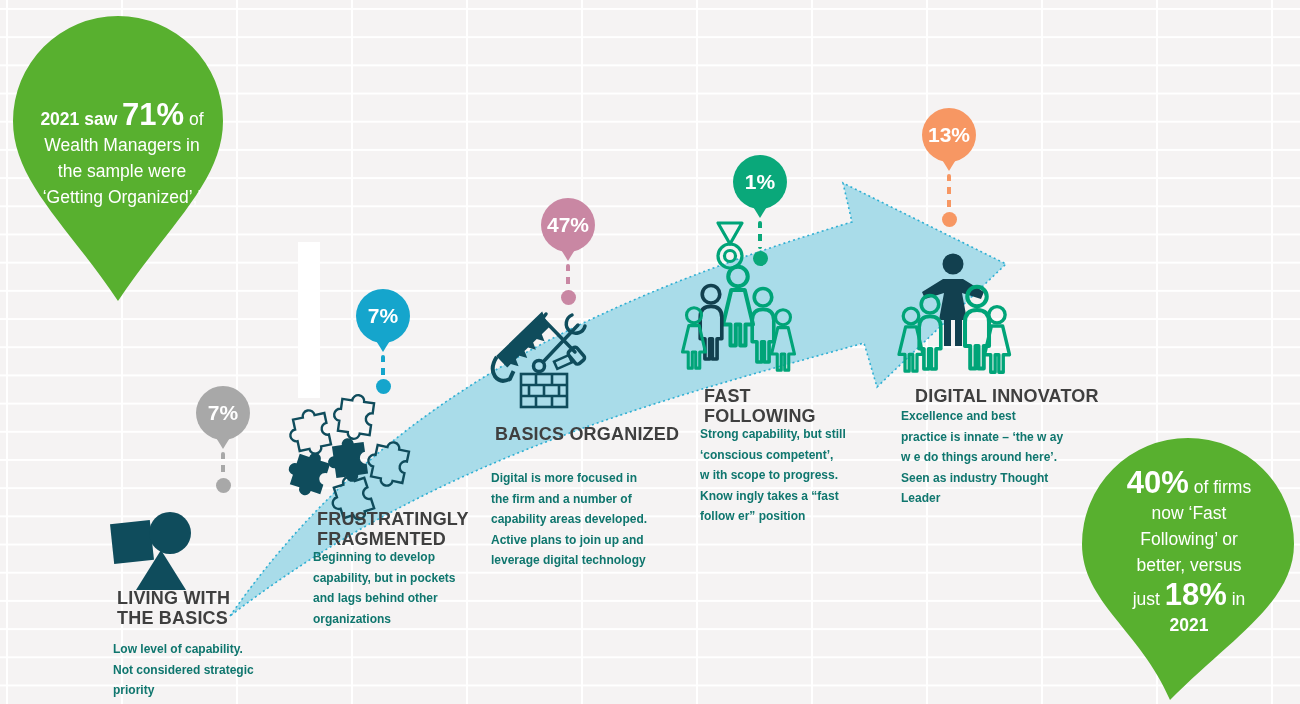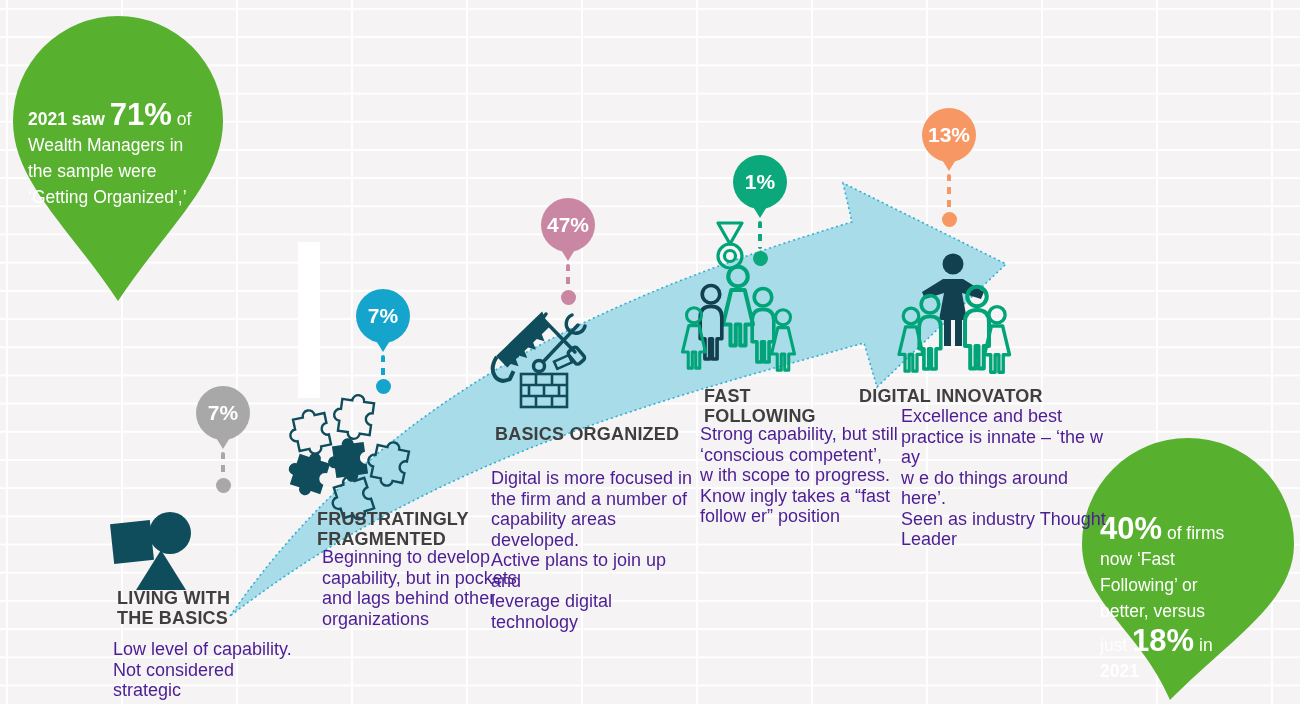--- a/index.html
+++ b/index.html
@@ -38,27 +38,27 @@
     background:repeating-linear-gradient(to bottom,var(--c,#999) 0 7px,transparent 7px 13px);
   }
   .pct-dot{width:15px;height:15px;border-radius:50%;background:var(--c,#999);margin-top:2px;}
 
   
   .stage-title{
     margin:4px;font-size:18px;line-height:20px;font-weight:bold;color:#3f3f3f;
     white-space:pre-line;z-index:8;letter-spacing:.2px;
   }
   .stage-desc{
-    margin:0;font-size:18px;line-height:20.5px;color:#4c1d95;
-    white-space:pre-line;z-index:8;
+    margin:0;font-size:12px;line-height:20.5px;color:#0f766e;
+    white-space:pre-line;z-index:8;font-weight:bold;
   }
 
   
   .callout-text{
-    color:#fff;font-size:17.5px;line-height:26px;
+    color:#fff;text-align:center;font-size:17.5px;line-height:26px;
     white-space:pre-line;z-index:7;
   }
   .callout-big{font-size:31px;font-weight:bold;line-height:34px;}
   .callout-bold{font-weight:bold;}
 
   .z-arrow{z-index:2;}
   .z-icon{z-index:6;}
   .z-callout{z-index:4;}
 </style>
 </head>
@@ -96,21 +96,21 @@
 <div class="abs callout-text" style="left:28px;top:72px;width:188px">
   <span class="callout-bold">2021 saw </span><span class="callout-big">71%</span><span> of
 Wealth Managers in
 the sample were
 ‘Getting Organized’,’</span>
 </div>
 
 <svg class="abs z-callout" style="left:1075px;top:432px" width="228" height="272" viewBox="0 0 228 272">
   <path d="M113,6 a106,106 0 0 1 106,106 c0,58 -62,94 -124,156 c-30,-70 -88,-98 -88,-156 a106,106 0 0 1 106,-106 z" fill="#58b02f"></path>
 </svg>
-<div class="abs callout-text" style="left:1100px;top:486px;width:178px">
+<div class="abs callout-text" style="left:1100px;top:440px;width:178px">
   <span class="callout-big">40%</span><span> of firms
 now ‘Fast
 Following’ or
 better, versus
 just </span><span class="callout-big">18%</span><span> in
 </span><span class="callout-bold">2021</span>
 </div>
 
 <section>
   <div class="abs pct" style="left: 196px; top: 386px; --dash: 24px; --c: #a8a8a8;">
@@ -145,21 +145,21 @@
       <use href="#puzz" transform="translate(102,72) rotate(12)"></use>
       <use href="#puzz" transform="translate(66,106) rotate(-18)"></use>
     </g>
     <g fill="#0f4c5c" stroke="none">
       <use href="#puzz" transform="translate(22,82) rotate(18)"></use>
       <use href="#puzz" transform="translate(62,68) rotate(-8)"></use>
     </g>
   </svg>
   <h3 class="abs stage-title" style="left:313px;top:505px">FRUSTRATINGLY
 FRAGMENTED</h3>
-  <p class="abs stage-desc" style="left:322px;top:547px;width:195px">Beginning to develop
+  <p class="abs stage-desc" style="left:313px;top:547px;width:195px">Beginning to develop
 capability, but in pockets
 and lags behind other
 organizations</p>
 </section>
 
 <section>
   <div class="abs pct" style="left: 541px; top: 198px; --dash: 24px; --c: #c987a3;">
     <div class="pct-circle">47%</div>
     <div class="pct-tail"></div>
     <div class="pct-dash"></div>
@@ -234,19 +234,19 @@
       <path d="M-31,38 L-10,25 H10 L31,38 L28,45 L9,39 L14,66 H-14 L-9,39 L-28,45 Z"></path>
       <path d="M-9,64 h7 v28 h-7 z M2,64 h7 v28 h-7 z"></path>
     </g>
     <g fill="none" stroke="#00a478" stroke-width="2.7" stroke-linejoin="round">
       <use href="#person-f" transform="translate(18,100) scale(1.2)"></use>
       <use href="#person-m" transform="translate(37,92) scale(1.35)"></use>
       <use href="#person-m" transform="translate(84,88) scale(1.5)"></use>
       <use href="#person-f" transform="translate(104,100) scale(1.25)"></use>
     </g>
   </svg>
-  <h3 class="abs stage-title" style="left:855px;top:382px">DIGITAL INNOVATOR</h3>
+  <h3 class="abs stage-title" style="left:911px;top:382px">DIGITAL INNOVATOR</h3>
   <p class="abs stage-desc" style="left:901px;top:406px;width:210px">Excellence and best
 practice is innate – ‘the w ay
 w e do things around here’.
 Seen as industry Thought
 Leader</p>
 </section>
 
 </body></html>

